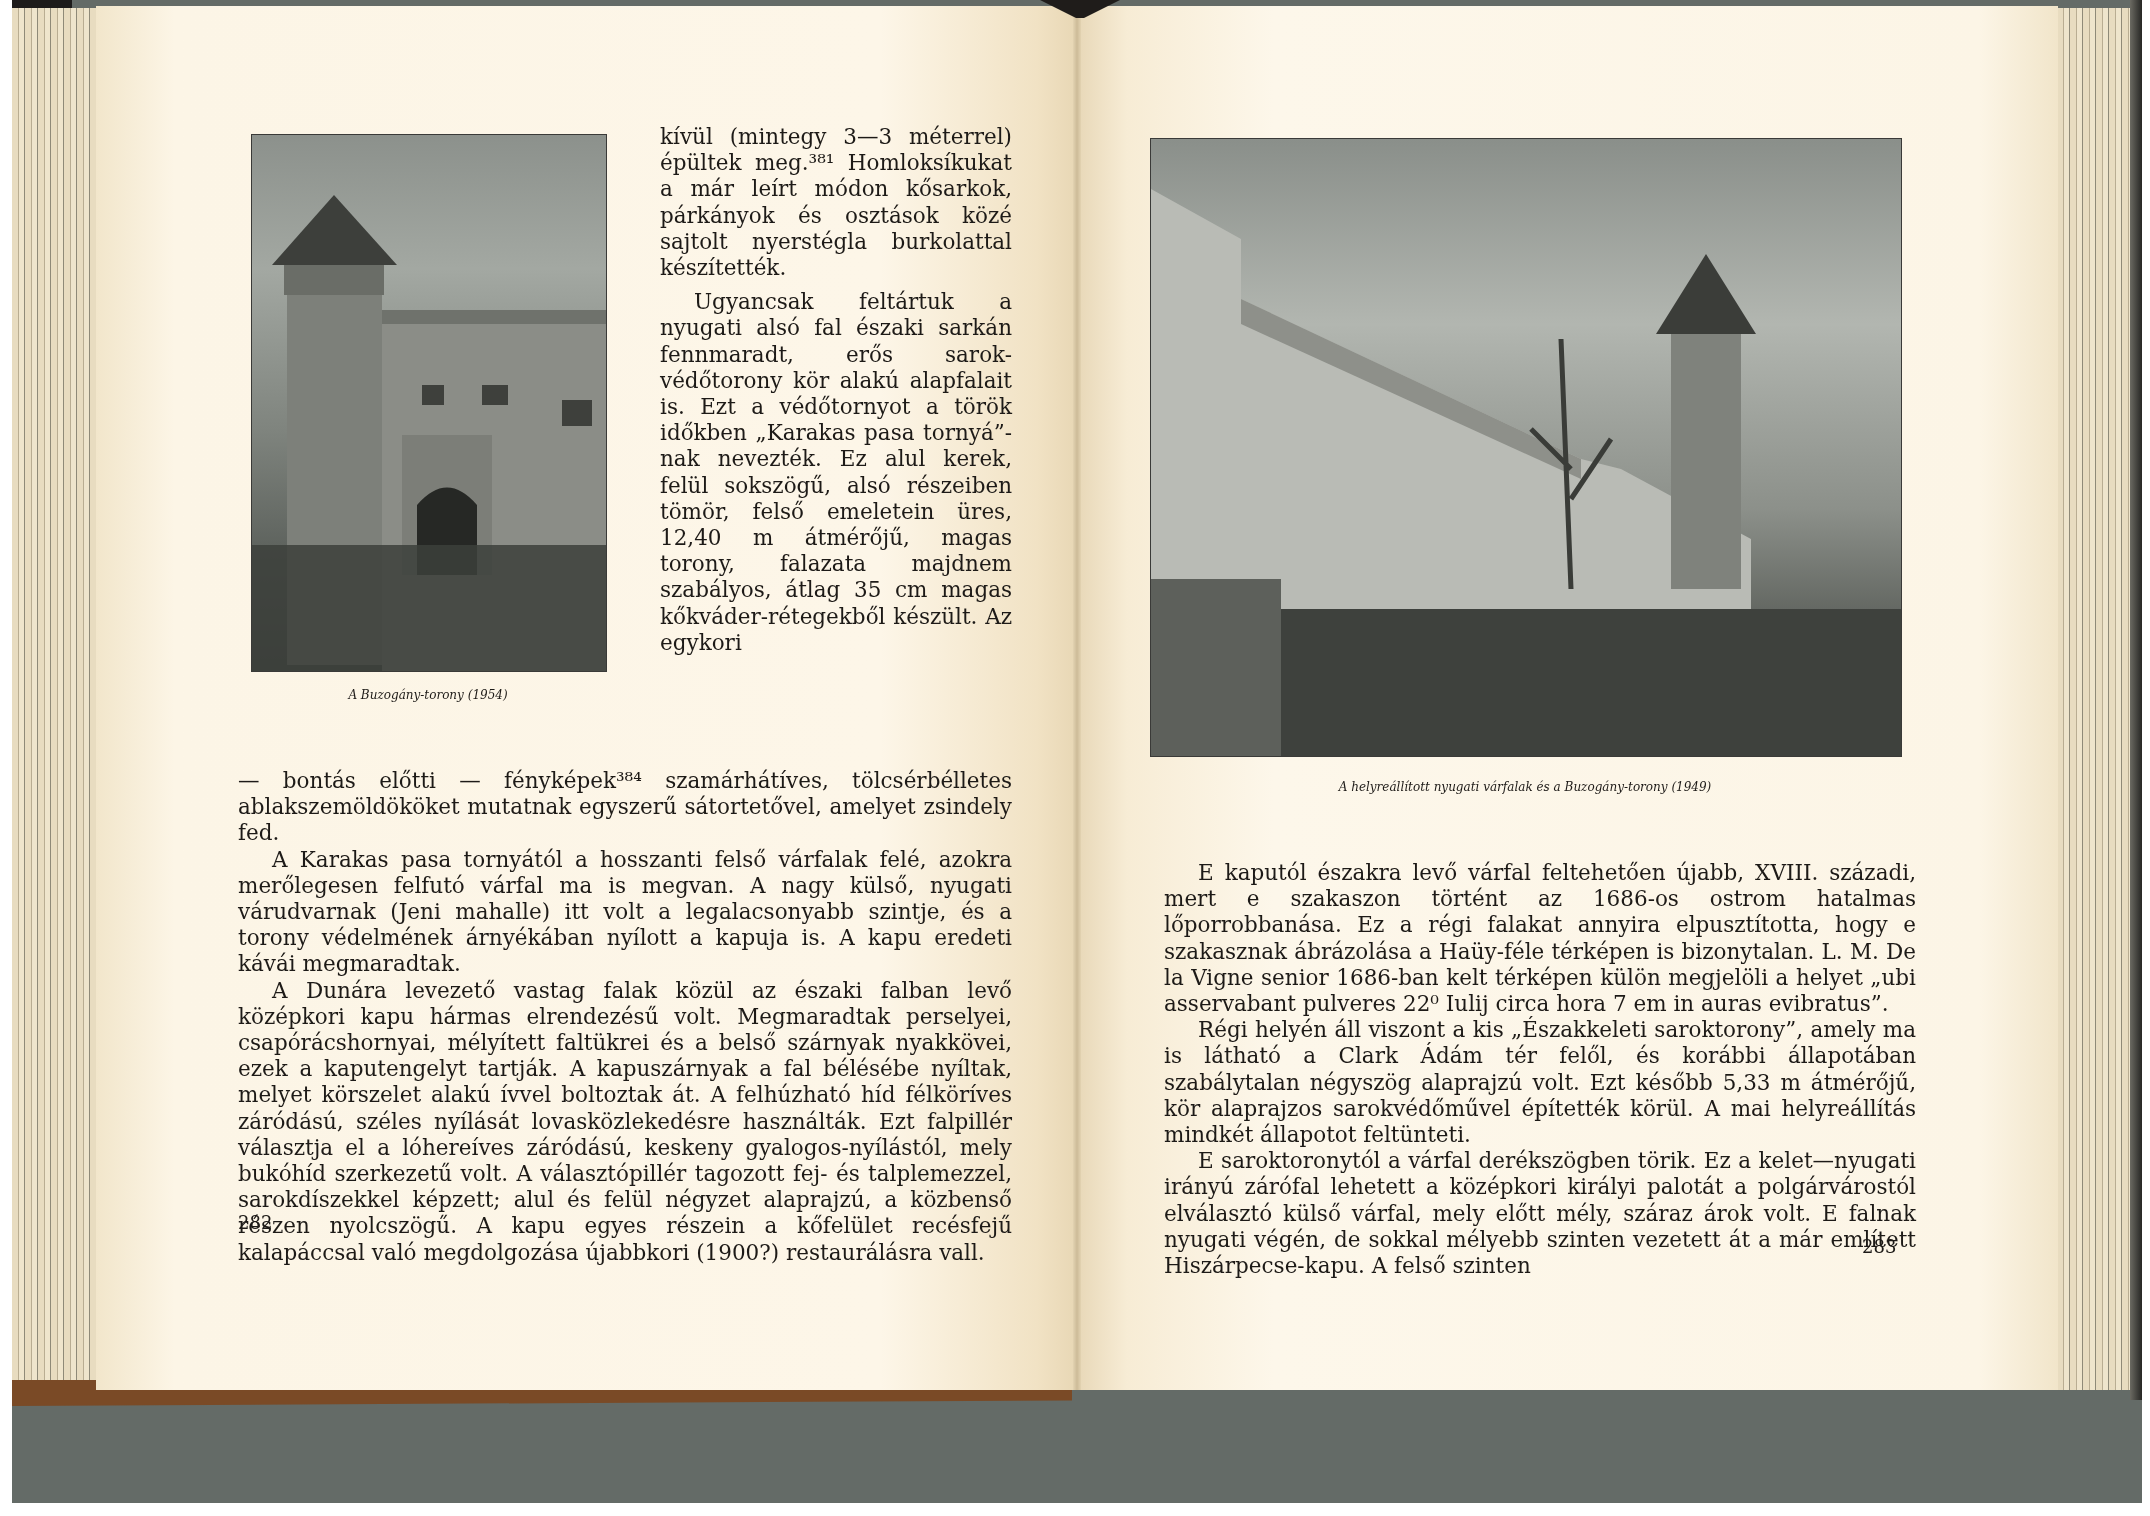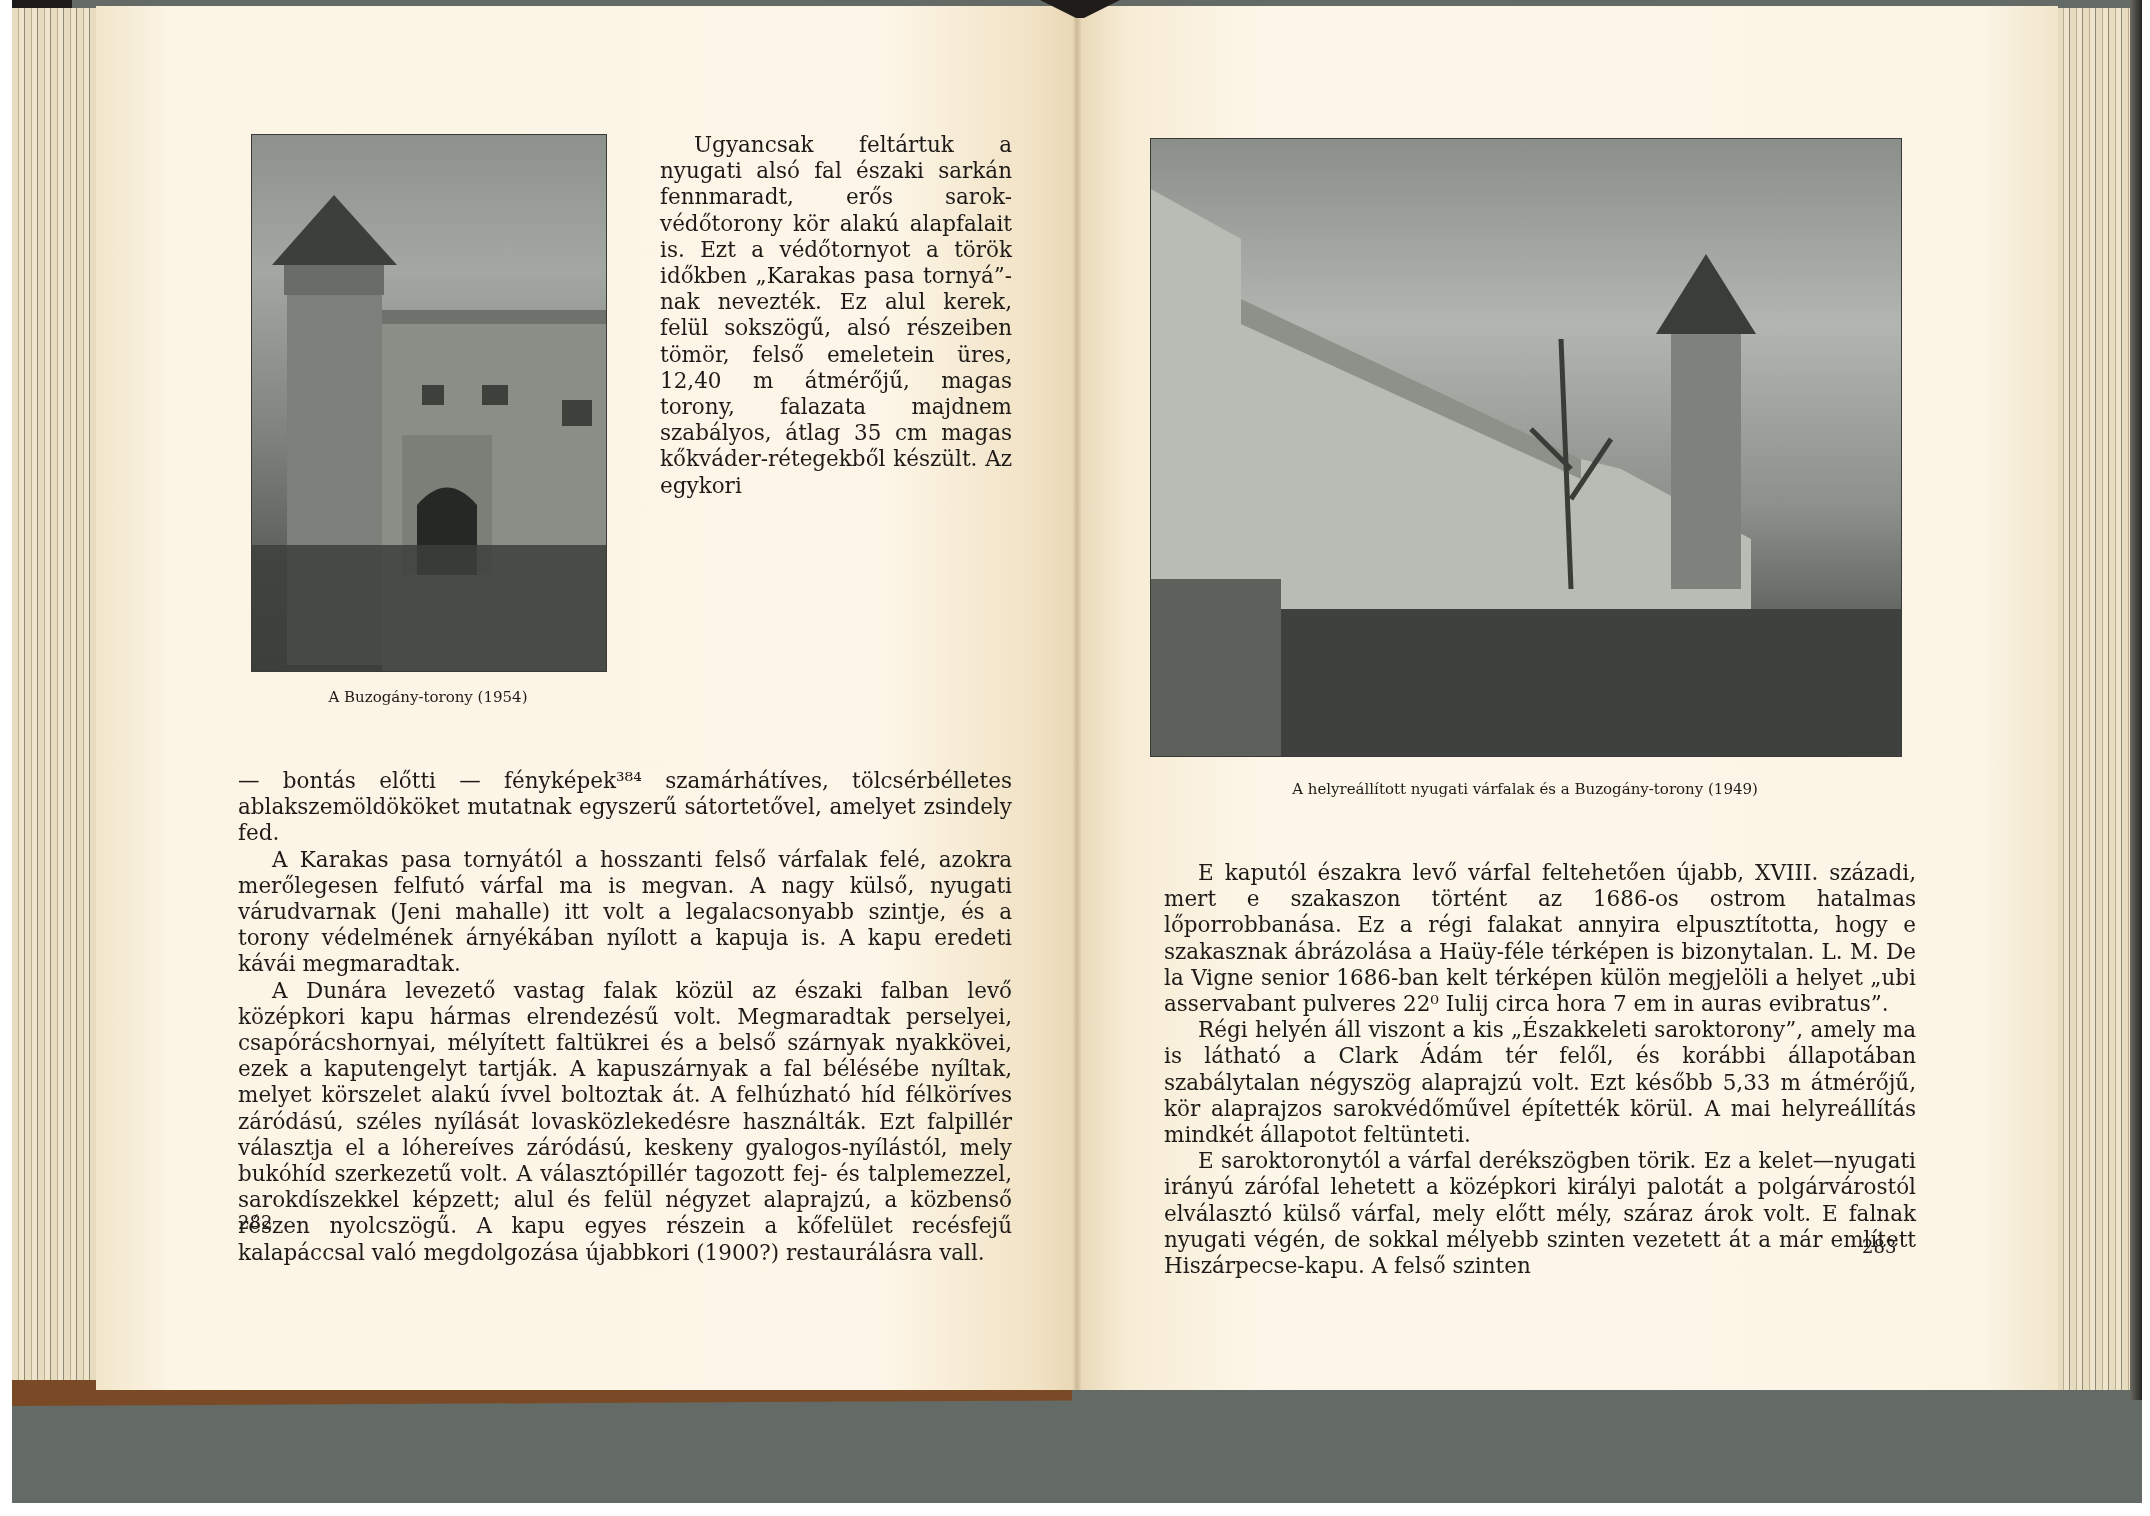--- a/index.html
+++ b/index.html
@@ -27,21 +27,21 @@
     background:linear-gradient(180deg,#8c918c 0%,#a3a8a2 25%,#7f847e 55%,#5a5f5a 80%,#3e423e 100%); }
   .photo.right { left:1150px; top:138px; width:750px; height:617px;
     background:linear-gradient(180deg,#8a8f8a 0%,#b2b6b0 30%,#8c908a 60%,#4f534e 85%,#333632 100%); }
 
   .text { position:absolute; font-size:21.5px; line-height:26.2px; text-align:justify; margin:0; }
   .text p { margin:0; }
   .indent { text-indent:34px; }
   .col-narrow { left:660px; top:124px; width:352px; }
   .col-wide-left { left:238px; top:768px; width:774px; }
   .col-right { left:1164px; top:860px; width:752px; }
-  .caption { position:absolute; font-size:15px; text-align:center; }
+  .caption { position:absolute; font-style:italic; font-size:12px; text-align:center; }
   .caption.left { left:251px; top:688px; width:354px; }
   .caption.right { left:1150px; top:780px; width:750px; }
   .pagenum { position:absolute; font-size:18px; }
   .pagenum.left { left:238px; top:1212px; }
   .pagenum.right { left:1862px; top:1218px;margin-top:18px; }
   svg { display:block; }
 </style>
 </head>
 <body>
 
@@ -68,20 +68,21 @@
     <path d="M165 440 L165 370 Q195 335 225 370 L225 440 Z" fill="#262825"></path>
     <rect x="35" y="150" width="95" height="380" fill="#7d807a"></rect>
     <path d="M20 130 L82 60 L145 130 Z" fill="#3d3f3b"></path>
     <rect x="32" y="130" width="100" height="30" fill="#6a6d67"></rect>
     <rect x="0" y="410" width="354" height="126" fill="#3c3f3b" opacity="0.85"></rect>
   </svg>
 </div>
 <div class="caption left">A Buzogány-torony (1954)</div>
 
 <div class="text col-narrow">
+  <p>kívül (mintegy 3—3 méterrel) épültek meg.³⁸¹ Homloksíkukat a már leírt módon kősarkok, párkányok és osztások közé sajtolt nyerstégla burkolattal készítették.</p>
   <p class="indent" style="margin-top:8px">Ugyancsak feltártuk a nyugati alsó fal északi sarkán fennmaradt, erős sarok-védőtorony kör alakú alapfalait is. Ezt a védőtornyot a török időkben „Karakas pasa tornyá”-nak nevezték. Ez alul kerek, felül sokszögű, alsó részeiben tömör, felső emeletein üres, 12,40 m átmérőjű, magas torony, falazata majdnem szabályos, átlag 35 cm magas kőkváder-rétegekből készült. Az egykori</p>
 </div>
 
 <div class="text col-wide-left">
   <p>— bontás előtti — fényképek³⁸⁴ szamárhátíves, tölcsérbélletes ablakszemöldököket mutatnak egyszerű sátortetővel, amelyet zsindely fed.</p>
   <p class="indent">A Karakas pasa tornyától a hosszanti felső várfalak felé, azokra merőlegesen felfutó várfal ma is megvan. A nagy külső, nyugati várudvarnak (Jeni mahalle) itt volt a legalacsonyabb szintje, és a torony védelmének árnyékában nyílott a kapuja is. A kapu eredeti kávái megmaradtak.</p>
   <p class="indent">A Dunára levezető vastag falak közül az északi falban levő középkori kapu hármas elrendezésű volt. Megmaradtak perselyei, csapórácshornyai, mélyített faltükrei és a belső szárnyak nyakkövei, ezek a kaputengelyt tartják. A kapuszárnyak a fal bélésébe nyíltak, melyet körszelet alakú ívvel boltoztak át. A felhúzható híd félköríves záródású, széles nyílását lovasközlekedésre használták. Ezt falpillér választja el a lóhereíves záródású, keskeny gyalogos-nyílástól, mely bukóhíd szerkezetű volt. A választópillér tagozott fej- és talplemezzel, sarokdíszekkel képzett; alul és felül négyzet alaprajzú, a közbenső részen nyolcszögű. A kapu egyes részein a kőfelület recésfejű kalapáccsal való megdolgozása újabbkori (1900?) restaurálásra vall.</p>
 </div>
 <div class="pagenum left">282</div>
 

